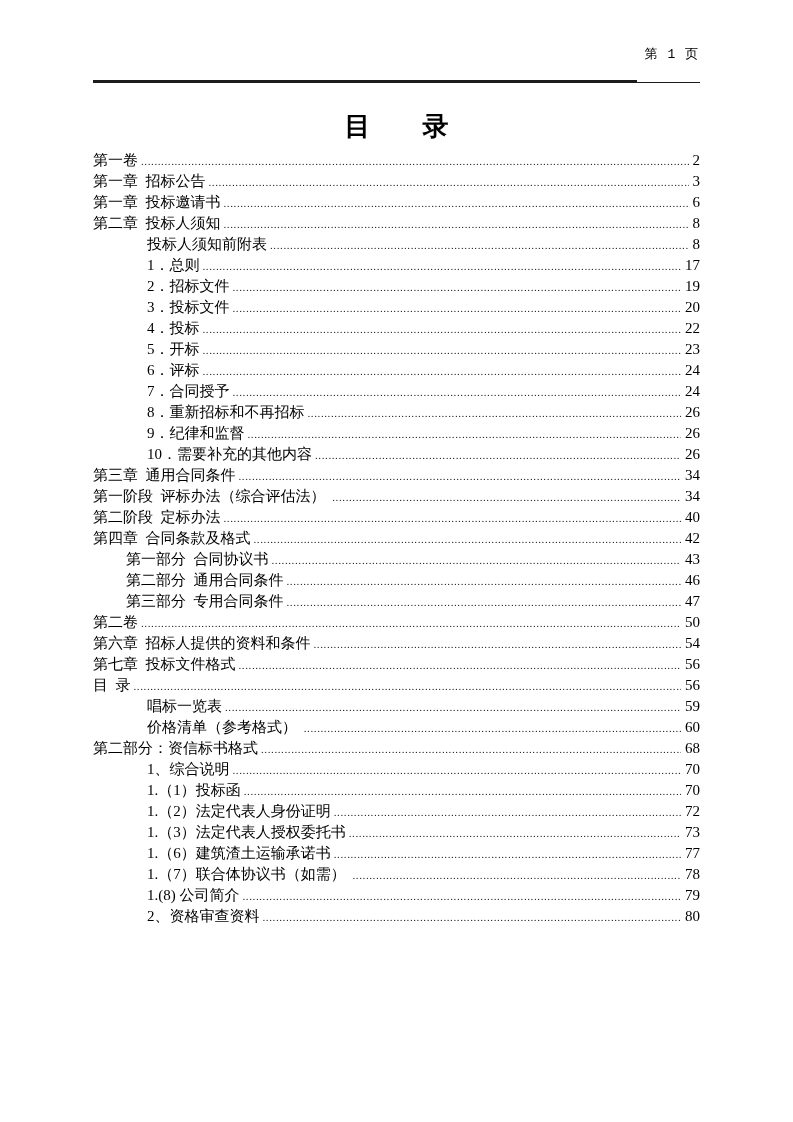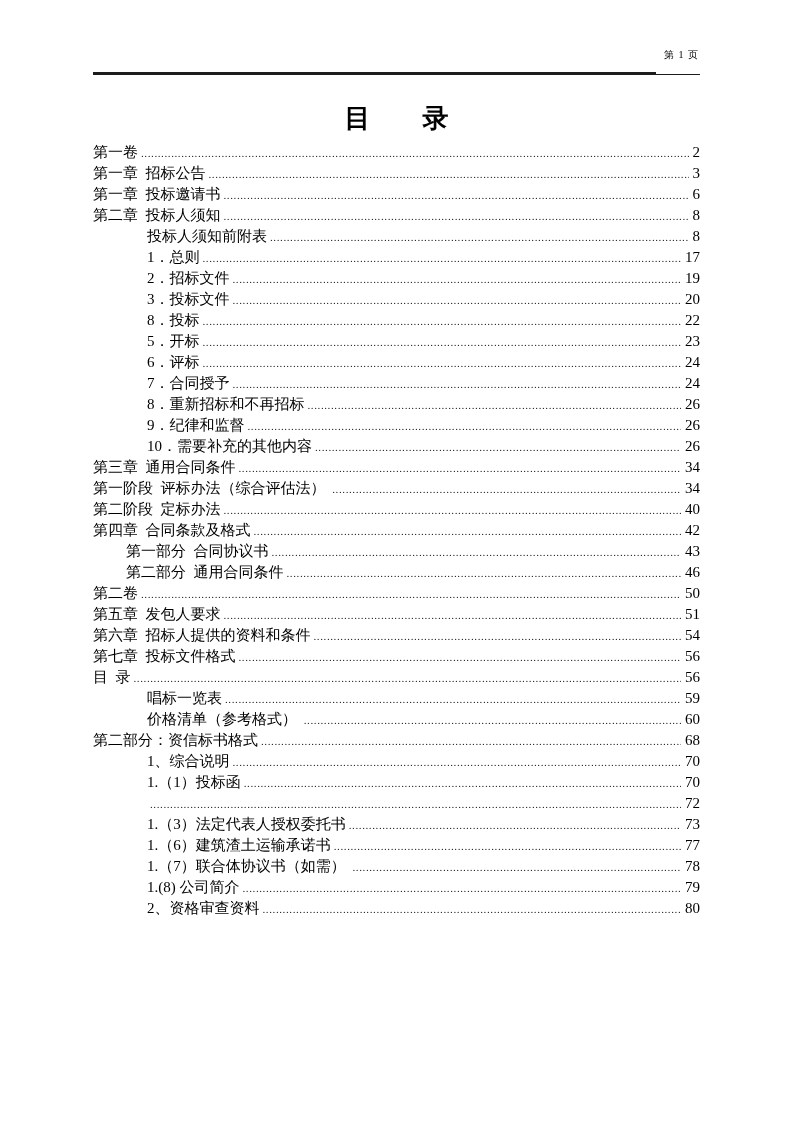--- a/index.html
+++ b/index.html
@@ -25,26 +25,27 @@
   .header {
     margin-top: 46px;
     display: flex;
     align-items: flex-end;
   }
   .rule-fill {
     flex: 1;
     border-bottom: 3px solid #1c1c1c;
   }
   .page-label {
-    font-size: 10px;
+    font-size: 13px;
     line-height: 17px;
     letter-spacing: 1px;
-    padding: 0 1px 11px 8px;
+    padding: 0 1px 19px 8px;
     border-bottom: 1px solid #1c1c1c;
     white-space: pre;
+    font-family: Liberation Mono, monospace;
   }
   
   .title {
     margin-top: 29px;
     font-size: 26px;
     line-height: 30px;
     font-weight: bold;
     text-align: center;
     white-space: pre;
   }
@@ -131,21 +132,21 @@
           <span class="toc-text">2．招标文件</span>
           <span class="leader"></span>
           <span class="toc-page">19</span>
         </div>
         <div class="toc-entry indent-2">
           <span class="toc-text">3．投标文件</span>
           <span class="leader"></span>
           <span class="toc-page">20</span>
         </div>
         <div class="toc-entry indent-2">
-          <span class="toc-text">8．投标</span>
+          <span class="toc-text">4．投标</span>
           <span class="leader"></span>
           <span class="toc-page">22</span>
         </div>
         <div class="toc-entry indent-2">
           <span class="toc-text">5．开标</span>
           <span class="leader"></span>
           <span class="toc-page">23</span>
         </div>
         <div class="toc-entry indent-2">
           <span class="toc-text">6．评标</span>
@@ -195,31 +196,31 @@
         <div class="toc-entry indent-1">
           <span class="toc-text">第一部分  合同协议书</span>
           <span class="leader"></span>
           <span class="toc-page">43</span>
         </div>
         <div class="toc-entry indent-1">
           <span class="toc-text">第二部分  通用合同条件</span>
           <span class="leader"></span>
           <span class="toc-page">46</span>
         </div>
+        <div class="toc-entry indent-1">
+          <span class="toc-text">第三部分  专用合同条件</span>
+          <span class="leader"></span>
+          <span class="toc-page">47</span>
+        </div>
         <div class="toc-entry indent-0">
           <span class="toc-text">第二卷</span>
           <span class="leader"></span>
           <span class="toc-page">50</span>
         </div>
         <div class="toc-entry indent-0">
-          <span class="toc-text">第五章  发包人要求</span>
-          <span class="leader"></span>
-          <span class="toc-page">51</span>
-        </div>
-        <div class="toc-entry indent-0">
           <span class="toc-text">第六章  招标人提供的资料和条件</span>
           <span class="leader"></span>
           <span class="toc-page">54</span>
         </div>
         <div class="toc-entry indent-0">
           <span class="toc-text">第七章  投标文件格式</span>
           <span class="leader"></span>
           <span class="toc-page">56</span>
         </div>
         <div class="toc-entry indent-0">
@@ -246,20 +247,21 @@
           <span class="toc-text">1、综合说明</span>
           <span class="leader"></span>
           <span class="toc-page">70</span>
         </div>
         <div class="toc-entry indent-2">
           <span class="toc-text">1.（1）投标函</span>
           <span class="leader"></span>
           <span class="toc-page">70</span>
         </div>
         <div class="toc-entry indent-2">
+          <span class="toc-text">1.（2）法定代表人身份证明</span>
           <span class="leader"></span>
           <span class="toc-page">72</span>
         </div>
         <div class="toc-entry indent-2">
           <span class="toc-text">1.（3）法定代表人授权委托书</span>
           <span class="leader"></span>
           <span class="toc-page">73</span>
         </div>
         <div class="toc-entry indent-2">
           <span class="toc-text">1.（6）建筑渣土运输承诺书</span>

